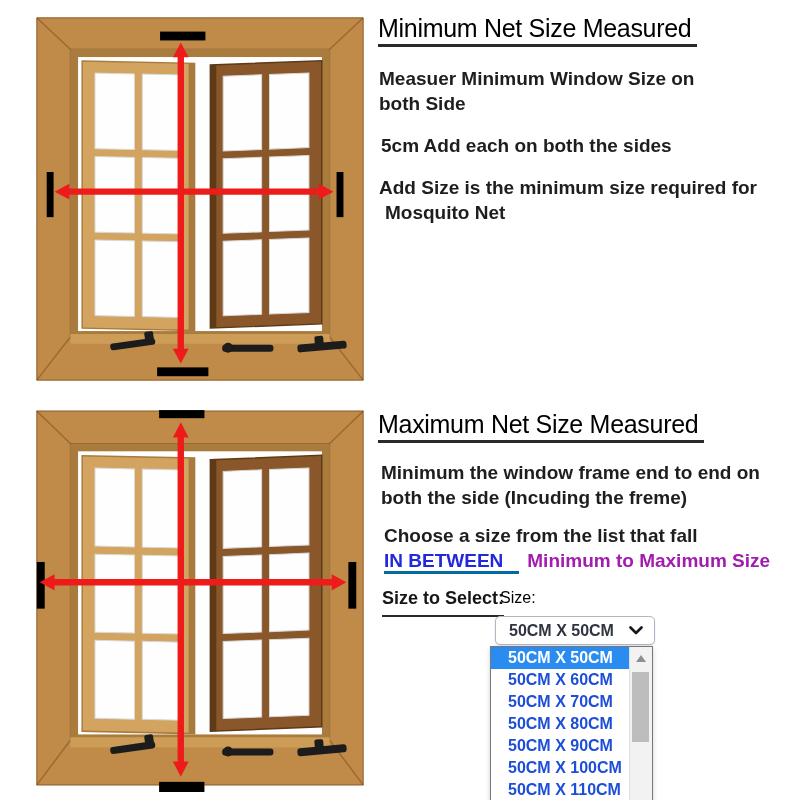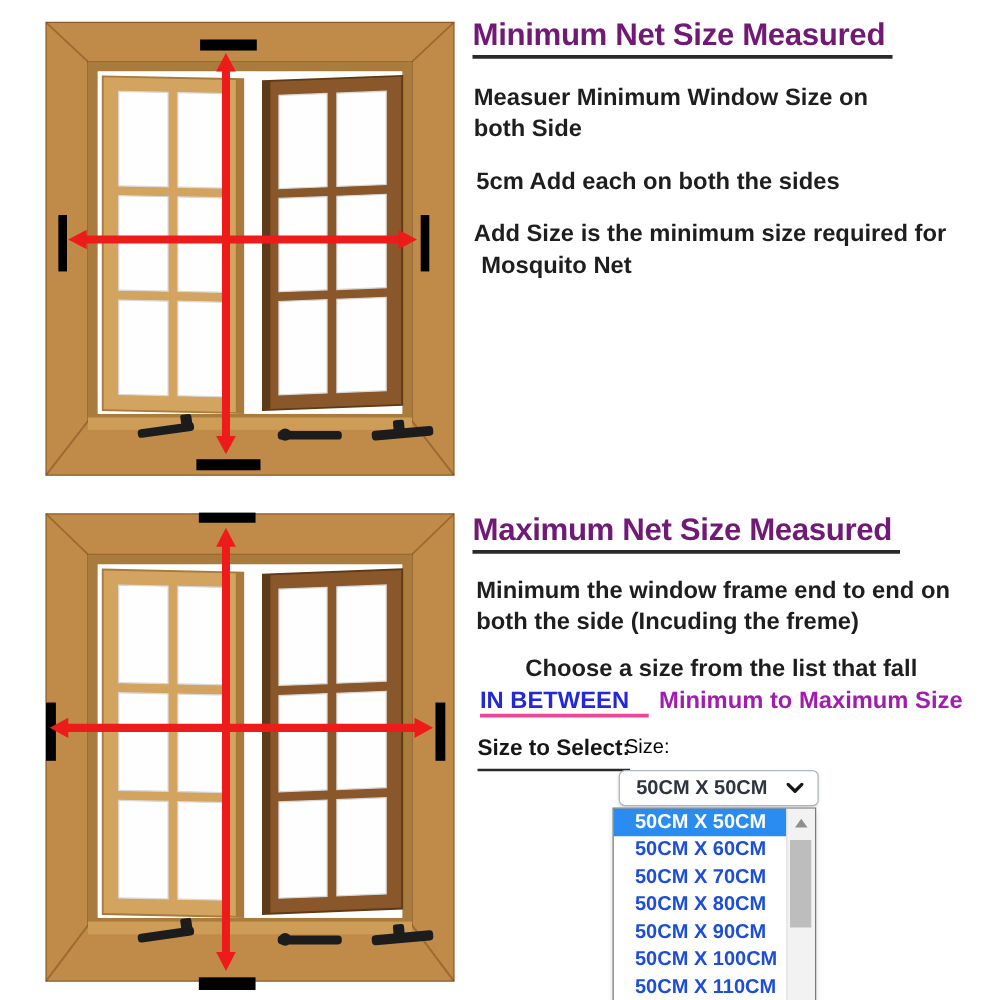--- a/index.html
+++ b/index.html
@@ -9,38 +9,38 @@
   }
   
   .winfig{position:absolute;left:25px;}
   .winfig svg{display:block;width:100%;height:100%;}
   #fig-min{top:10px;width:350px;height:378px;}
   #fig-max{top:403px;width:350px;height:390px;}
 
   
   .h-title{
     position:absolute;left:378px;margin:0;
-    font-size:25px;font-weight:700;color:#701a75;line-height:1.12;
+    font-size:25px;font-weight:400;color:#000000;line-height:1.12;
     border-bottom:3px solid #2a2a2a;padding-bottom:2px;padding-right:6px;
     white-space:nowrap;letter-spacing:-0.3px;
   }
   #min-heading{top:14px;}
   #max-heading{top:410px;}
   .para{
     position:absolute;left:379px;margin:0;
     font-size:19px;font-weight:700;color:#1e1e1e;line-height:25px;white-space:nowrap;
   }
   #min-p1{top:66px;}
   #min-p2{top:133px;left:381px;}
   #min-p3{top:175px;}
   #min-p3 .line2{padding-left:6px;}
   #max-p1{top:460px;left:381px;}
-  #max-p2{top:523px;left:384px;text-align:center;}
+  #max-p2{top:523px;left:384px;}
   .between{
-    color:#2328d9;border-bottom:3px solid #ec4899;
+    color:#2328d9;border-bottom:3px solid #0369a1;
     padding-right:16px;padding-bottom:0px;
   }
   .rest{margin-left:8px;color:#a21caf;}
   #size-to-select{
     position:absolute;left:382px;top:588px;margin:0;
     font-size:18px;font-weight:700;color:#161616;
     border-bottom:2px solid #2a2a2a;padding-bottom:6px;white-space:nowrap;
   }
   #size-label{
     position:absolute;left:500px;top:589px;margin:0;

